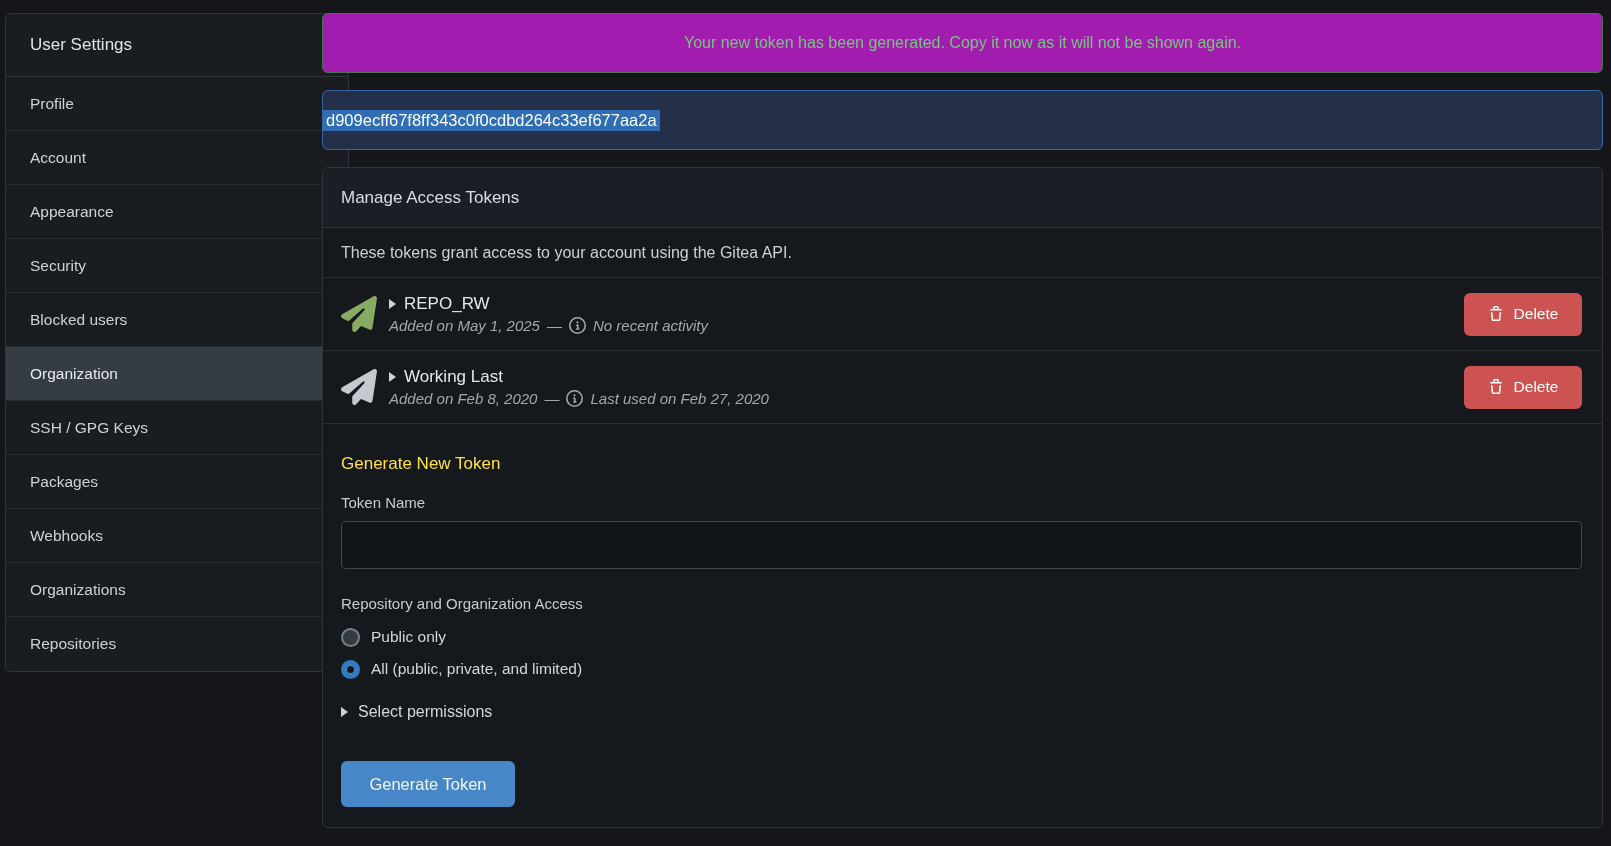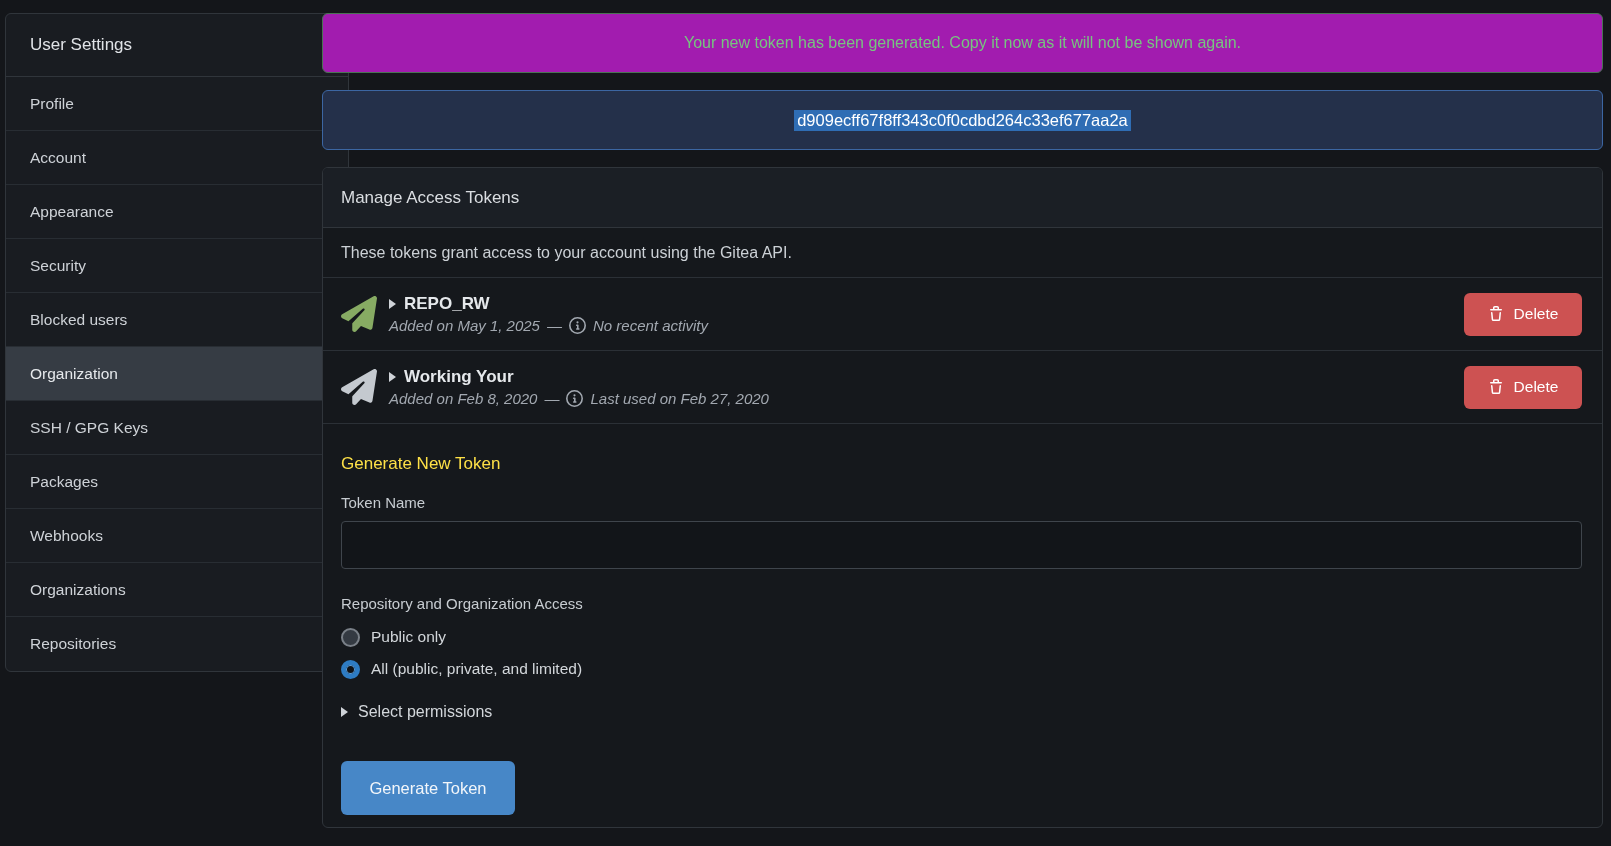--- a/index.html
+++ b/index.html
@@ -17,40 +17,40 @@
   .sb-item.active { background:#363c44; color:#e6e9ec; }
   .sb-item .chev { margin-left:auto; color:#c3c8cd; display:flex; }
 
   
   .banner { position:absolute; left:322px; top:13px; width:1281px; height:60px;
     background:#a21caf; border:1px solid #4a7354; border-radius:6px;
     display:flex; align-items:center; justify-content:center;
     font-size:16px; color:#77c57f; }
   .token-box { position:absolute; left:322px; top:90px; width:1281px; height:60px;
     background:#24304a; border:1px solid #3c66a2; border-radius:6px;
-    display:flex; align-items:center; justify-content:center; font-size:16.5px; }
+    display:flex; align-items:center; justify-content:flex-start; font-size:16.5px; }
   .token-sel { background:#2f6db4; color:#ffffff; padding:1px 3px; }
 
   .panel { position:absolute; left:322px; top:167px; width:1281px; height:661px;
     background:#15181c; border:1px solid #30353b; border-radius:6px; overflow:hidden; }
   .panel-header { height:60px; display:flex; align-items:center; padding-left:18px;
     background:#1b1f25; border-bottom:1px solid #30353b; font-size:17px; color:#dadde1; }
   .panel-desc { height:50px; display:flex; align-items:center; padding-left:18px;
     border-bottom:1px solid #2b3036; font-size:16px; color:#ccd1d6; }
 
   .token-row { height:73px; display:flex; align-items:center;
     padding:0 20px 0 18px; border-bottom:1px solid #2b3036; }
   .plane-icon { width:36px; height:36px; margin-right:12px; flex:none; }
   .plane-green { color:#87ab63; }
   .plane-gray  { color:#c4c9cf; }
   .tr-text { flex:1; min-width:0; }
   .tr-title { display:flex; align-items:center; gap:8px; cursor:pointer; }
   .tri { width:0; height:0; border-left:7px solid #d0d4d9;
     border-top:5px solid transparent; border-bottom:5px solid transparent; }
-  .tr-name { font-size:17px; font-weight:bold; color:#e5e8eb; }
+  .tr-name { font-size:17px; font-weight:normal; color:#e5e8eb; }
   .tr-meta { margin-top:3px; display:flex; align-items:center; gap:7px;
     font-style:italic; font-size:15px; color:#a2a8b0; }
   .info-icon { width:17px; height:17px; flex:none; color:#a2a8b0; }
   .delete-btn { width:118px; height:43px; flex:none; border:none; border-radius:6px;
     background:#cd5252; color:#ffffff; font-size:15.5px;
     font-family:inherit; display:flex; align-items:center; justify-content:center; gap:10px; cursor:pointer; }
   .trash-icon { width:16px; height:16px; }
 
   .gen { padding:30px 20px 0 18px; }
   .gen-heading { font-size:17px; font-weight:normal; color:#fde047; margin-bottom:20px; }
@@ -59,21 +59,21 @@
     background:#121519; border:1px solid #3f454c; border-radius:4px;
     color:#d5d9dd; font-size:16px; font-family:inherit; padding:0 12px; outline:none; }
   .radio-row { height:30px; display:flex; align-items:center; gap:11px;
     font-size:15.5px; color:#d3d7db; cursor:pointer; margin-bottom:2px; }
   .radio { width:19px; height:19px; border-radius:50%; flex:none; }
   .radio.off { border:2px solid #7a8088; background:#343a42; }
   .radio.on  { border:5px solid #2e7cc3; background:#0f1216; box-shadow:0 0 0 1px #5e9fd8 inset; }
   .perm-row { margin-top:16px; height:24px; display:flex; align-items:center; gap:10px;
     font-size:16px; color:#d3d7db; cursor:pointer; }
   .perm-row .tri { border-left-color:#cfd3d8; }
-  .gen-btn { margin-top:37px; width:174px; height:54px; border:none; border-radius:6px;
+  .gen-btn { margin-top:37px; width:174px; height:46px; border:none; border-radius:6px;
     background:#4787c7; color:#f2f6fa; font-size:16.5px; font-family:inherit; cursor:pointer; }
 </style>
 </head>
 <body>
 
 <aside class="sidebar">
   <div class="sb-title">User Settings</div>
   <div class="sb-item">Profile</div>
   <div class="sb-item">Account</div>
   <div class="sb-item">Appearance</div>
@@ -125,21 +125,21 @@
     </button>
   </div>
 
   <div class="token-row">
     <svg class="plane-icon plane-gray" viewBox="0 0 512 512" fill="currentColor">
         <path d="M498.1 5.6c10.1 7 15.4 19.1 13.5 31.2l-64 416c-1.5 9.7-7.4 18.2-16 23s-18.9 5.4-28 1.6L284 427.7l-68.5 74.1c-8.9 9.7-22.9 12.9-35.2 8.1S160 493.2 160 480V396.4c0-4 1.5-7.8 4.2-10.7L331.8 202.8c5.8-6.3 5.6-16-.4-22s-15.7-6.4-22-.7L106 360.8 17.7 316.6C7.1 311.3.3 300.7 0 288.9s5.9-22.8 16.1-28.7l448-256c10.7-6.1 23.9-5.5 34 1.4z"></path>
       </svg>
     <div class="tr-text">
       <div class="tr-title">
         <span class="tri"></span>
-        <span class="tr-name">Working Your</span>
+        <span class="tr-name">Working Last</span>
       </div>
       <div class="tr-meta">
         <span>Added on Feb 8, 2020</span>
         <span>—</span>
         <svg class="info-icon" viewBox="0 0 16 16" fill="currentColor">
             <path d="M0 8a8 8 0 1 1 16 0A8 8 0 0 1 0 8Zm8-6.5a6.5 6.5 0 1 0 0 13 6.5 6.5 0 0 0 0-13ZM6.5 7.75A.75.75 0 0 1 7.25 7h1a.75.75 0 0 1 .75.75v2.75h.25a.75.75 0 0 1 0 1.5h-2a.75.75 0 0 1 0-1.5h.25v-2h-.25a.75.75 0 0 1-.75-.75ZM8 6a1 1 0 1 1 0-2 1 1 0 0 1 0 2Z"></path>
           </svg>
         <span>Last used on Feb 27, 2020</span>
       </div>
     </div>

